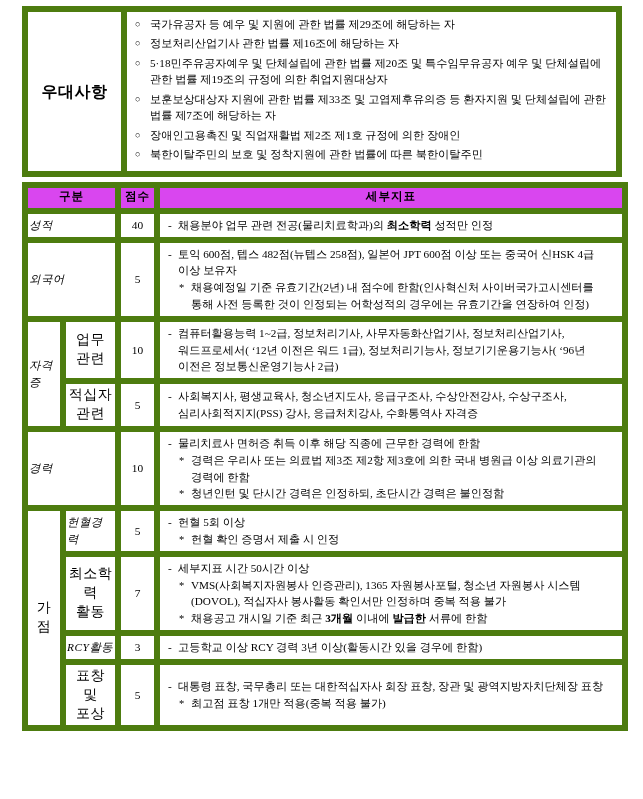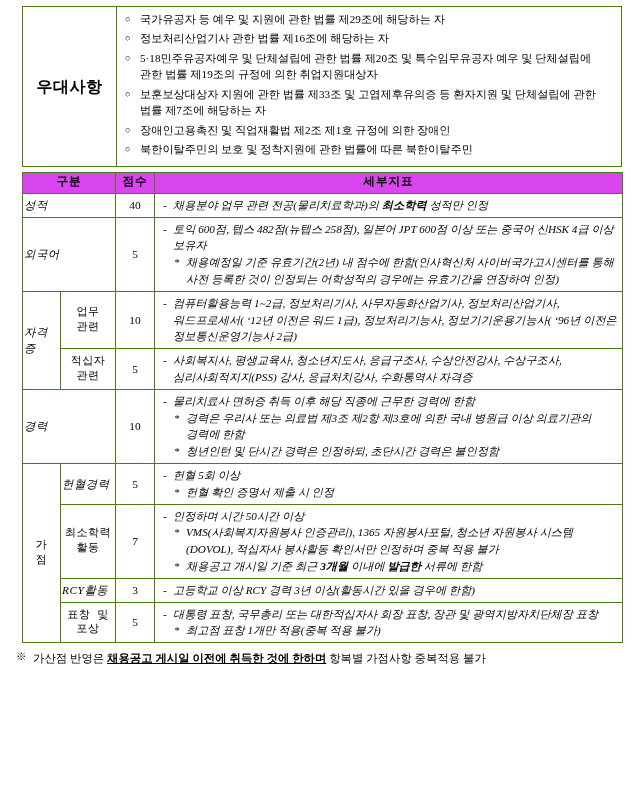--- a/index.html
+++ b/index.html
@@ -34,21 +34,21 @@
 
   
   table {
     border-collapse: collapse;
     table-layout: fixed;
     margin-left: 22px;
     width: 600px;
     background: #fff;
   }
   table td, table th {
-    border: 1px solid #4d7c0f;
+    border: 6px solid #4d7c0f;
     padding: 0;
     vertical-align: middle;
     font-size: 11.2px;
     line-height: 1.45;
   }
 
   
   .pref-table { margin-bottom: 5px; }
   .pref-label {
     width: 93px;
@@ -102,21 +102,21 @@
   }
   .cat-cell {
     text-align: left;
     font-size: 11.4px;
     letter-spacing: 0.5px;
     padding: 2px 1px;
     font-style: italic;
   }
   .cat-vertical {
     text-align: center;
-    font-size: 11px;
+    font-size: 14px;
     line-height: 1.35;
     letter-spacing: 0.5px;
     padding: 2px 1px;
     font-family: Liberation Mono, monospace;
   }
   .score-cell {
     text-align: center;
     font-size: 11.4px;
   }
   .detail-cell {
@@ -128,21 +128,20 @@
     list-style: none;
     margin: 0;
     padding: 0;
   }
   ul.detail-list > li {
     position: relative;
     font-size: 11.2px;
     line-height: 1.5;
     margin: 0;
     word-break: keep-all;
-    font-style: italic;
   }
   
   li.lvl-dash {
     padding-left: 11px;
   }
   li.lvl-dash::before {
     content: "-";
     position: absolute;
     left: 1px;
     top: 0;
@@ -301,21 +300,21 @@
       </tr>
 
       <tr>
         <td class="cat-vertical">
           <div>최소학력</div>
           <div>활동</div>
         </td>
         <td class="score-cell">7</td>
         <td class="detail-cell">
           <ul class="detail-list">
-            <li class="lvl-dash">인정하며 시간 50시간 이상</li>
+            <li class="lvl-dash">세부지표 시간 50시간 이상</li>
             <li class="lvl-star">VMS(사회복지자원봉사 인증관리), 1365 자원봉사포털, 청소년 자원봉사 시스템(DOVOL), 적십자사 봉사활동 확인서만 인정하며 중복 적용 불가</li>
             <li class="lvl-star">채용공고 개시일 기준 최근 <b>3개월</b> 이내에 <b>발급한</b> 서류에 한함</li>
           </ul>
         </td>
       </tr>
 
       <tr>
         <td class="cat-cell">RCY활동</td>
         <td class="score-cell">3</td>
         <td class="detail-cell">
@@ -336,16 +335,15 @@
             <li class="lvl-dash">대통령 표창, 국무총리 또는 대한적십자사 회장 표창, 장관 및 광역지방자치단체장 표창</li>
             <li class="lvl-star">최고점 표창 1개만 적용(중복 적용 불가)</li>
           </ul>
         </td>
       </tr>
 
     </tbody>
   </table>
 
   <div class="notes">
-    <div class="note">가산점 반영은 <span class="uline-bold">채용공고 게시일 이전에 취득한 것에 한하며</span> 항복별 가점사항 중복적용 불가</div>
   </div>
 
 </div>
 
 </body></html>

